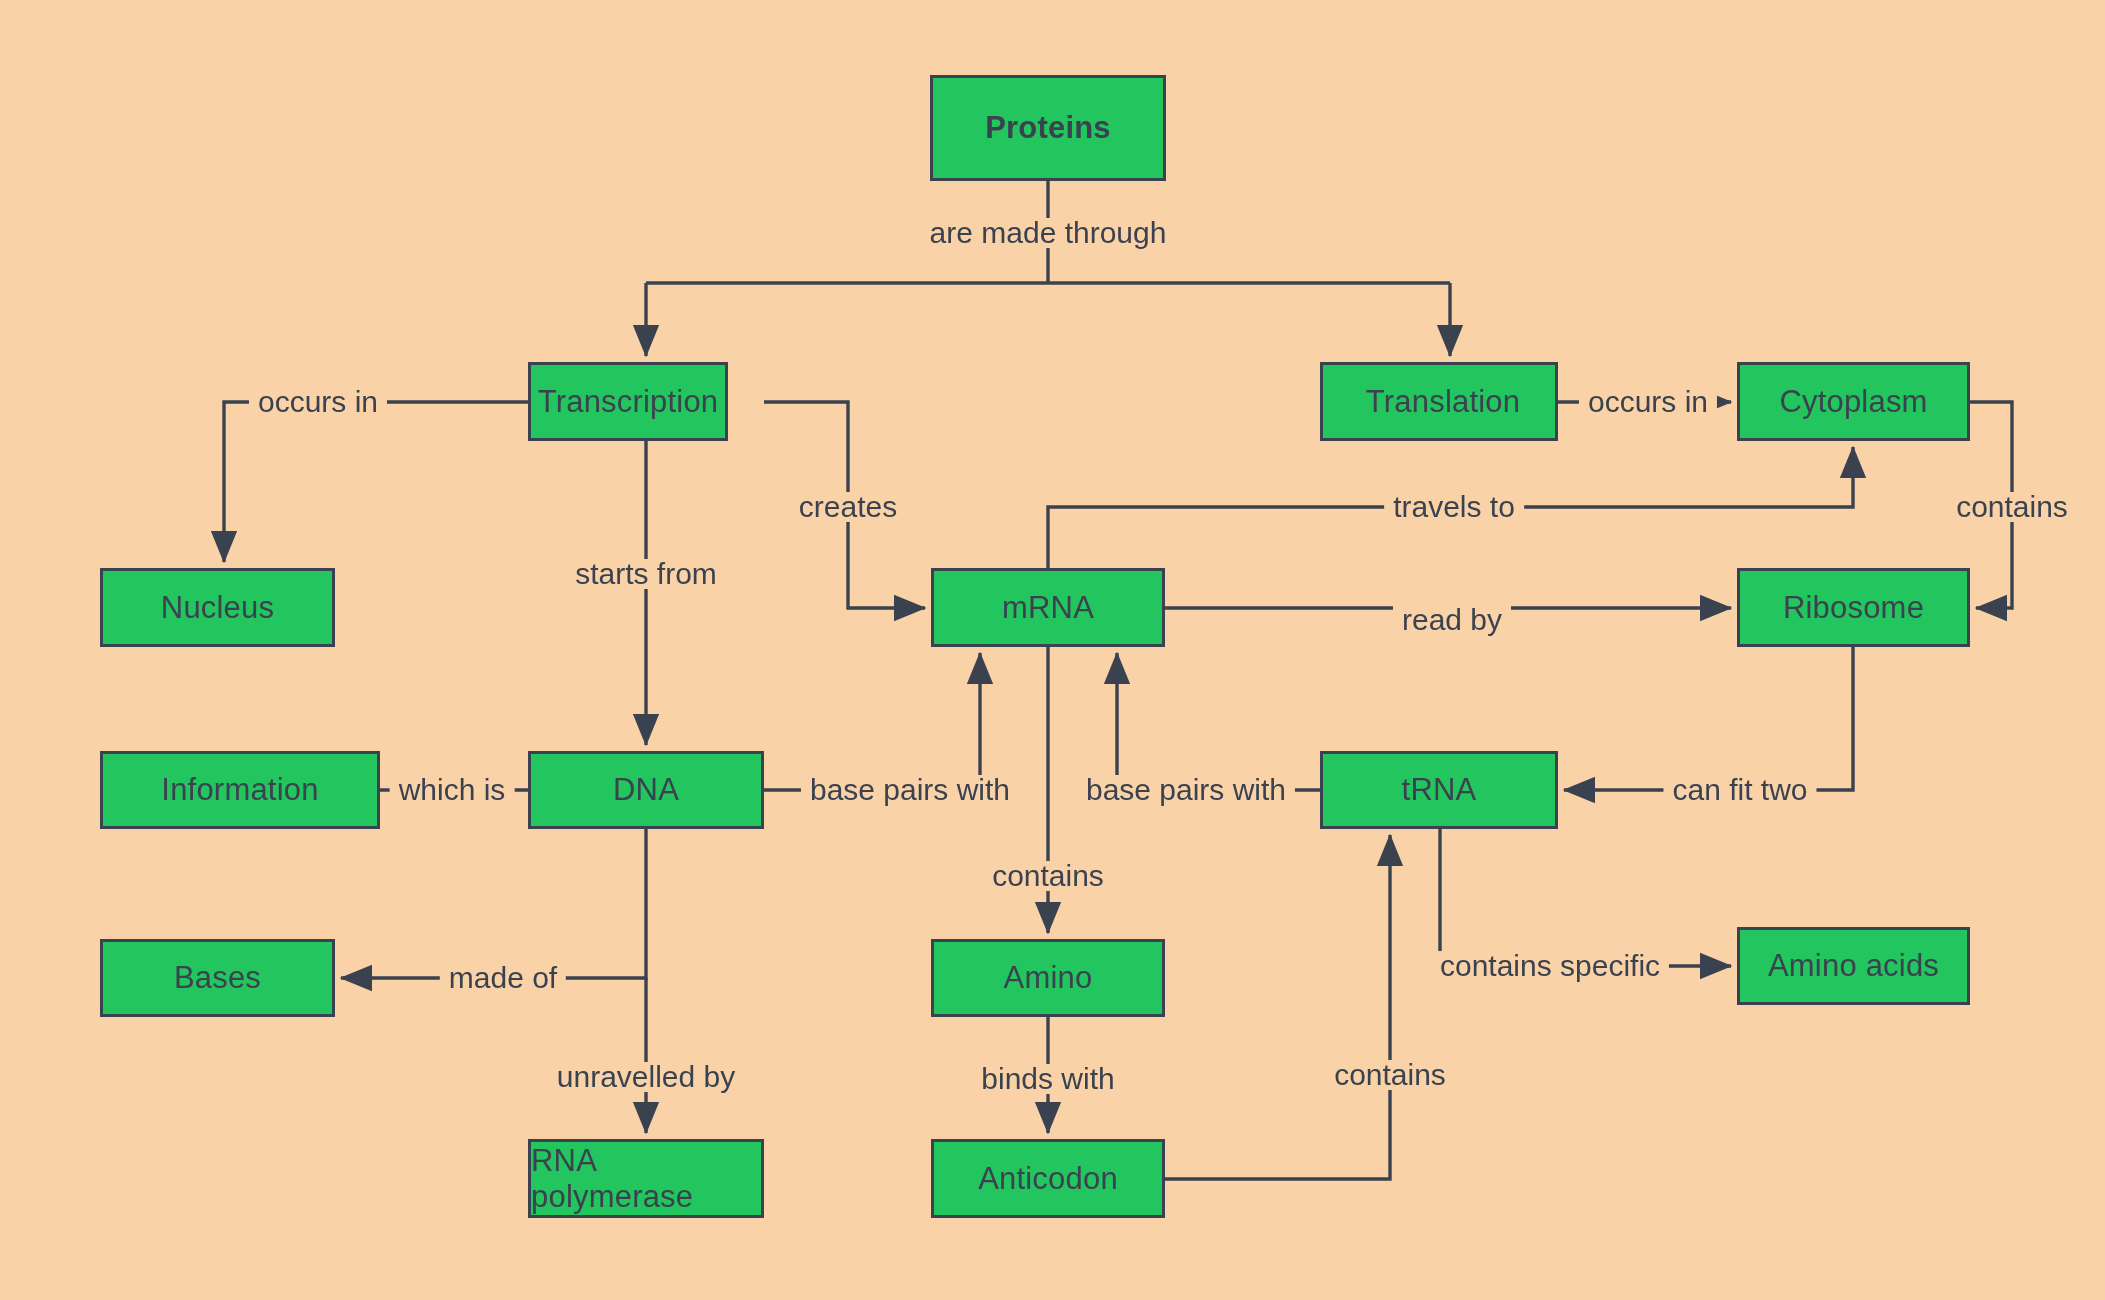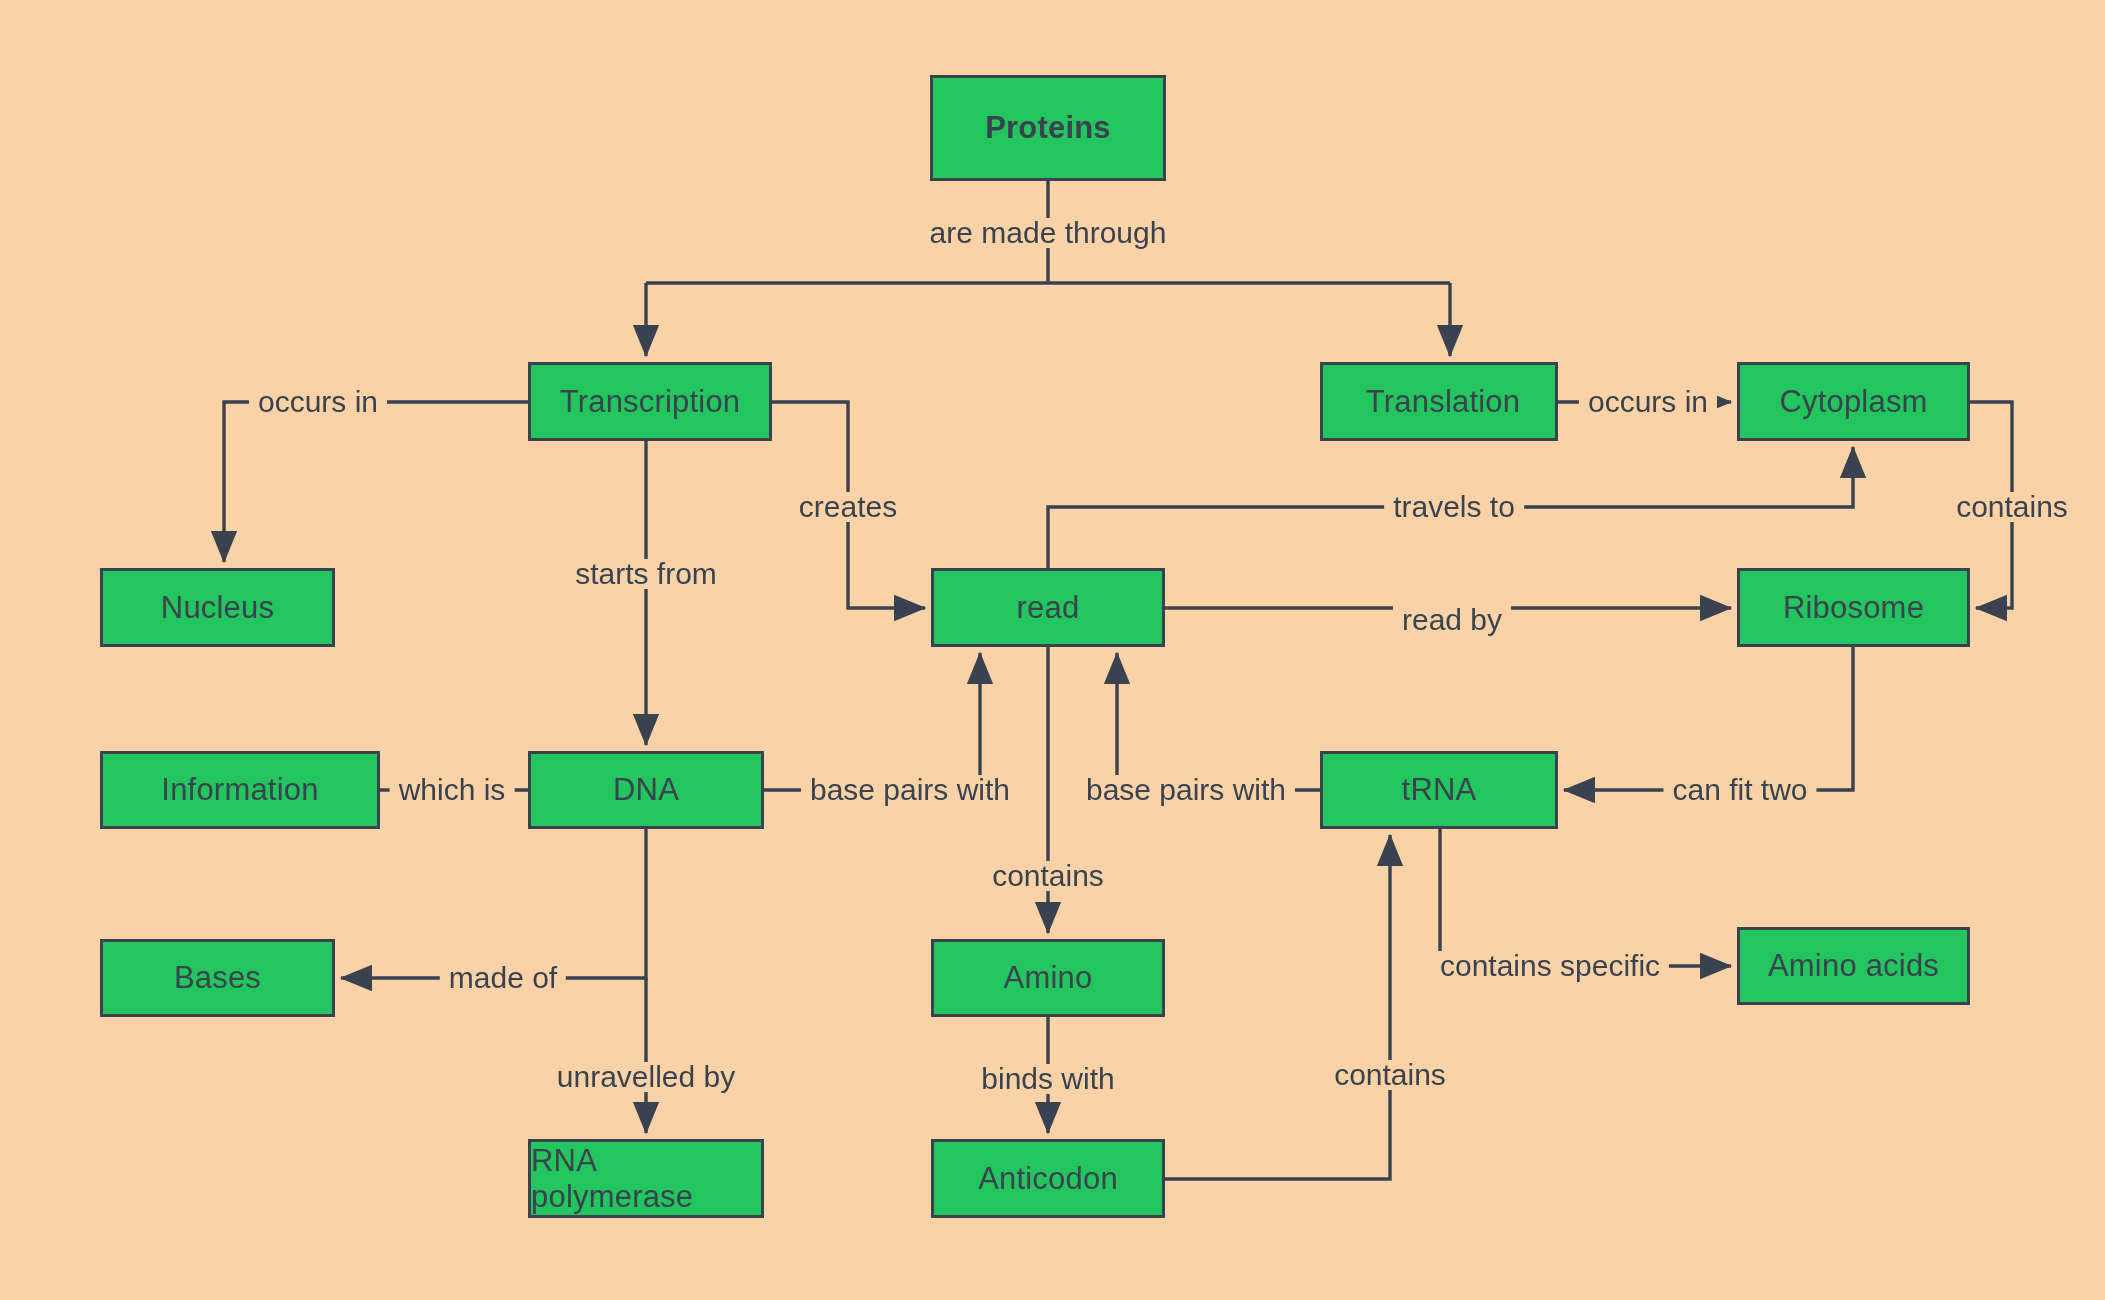--- a/index.html
+++ b/index.html
@@ -84,34 +84,34 @@
 
       <path d="M1048,1017 L1048,1133" marker-end="url(#ah)"></path>
 
       <path d="M1165,1179 L1390,1179 L1390,835" marker-end="url(#ah)"></path>
     </g>
   </svg>
 
   <div class="node root" id="n-proteins" style="left: 930px; top: 75px; width: 236px; height: 106px;">
       <span>Proteins</span>
     </div>
-  <div class="node" id="n-transcription" style="left: 528px; top: 362px; width: 244px; height: 79px;">
+  <div class="node" id="n-transcription" style="left: 528px; top: 362px; width: 200px; height: 79px;">
       <span>Transcription</span>
     </div>
   <div class="node" id="n-translation" style="left: 1320px; top: 362px; width: 238px; height: 79px; padding-left: 8px;">
       <span>Translation</span>
     </div>
   <div class="node" id="n-cytoplasm" style="left: 1737px; top: 362px; width: 233px; height: 79px;">
       <span>Cytoplasm</span>
     </div>
   <div class="node" id="n-nucleus" style="left: 100px; top: 568px; width: 235px; height: 79px;">
       <span>Nucleus</span>
     </div>
   <div class="node" id="n-mrna" style="left: 931px; top: 568px; width: 234px; height: 79px;">
-      <span>read</span>
+      <span>mRNA</span>
     </div>
   <div class="node" id="n-ribosome" style="left: 1737px; top: 568px; width: 233px; height: 79px;">
       <span>Ribosome</span>
     </div>
   <div class="node" id="n-information" style="left: 100px; top: 751px; width: 280px; height: 78px;">
       <span>Information</span>
     </div>
   <div class="node" id="n-dna" style="left: 528px; top: 751px; width: 236px; height: 78px;">
       <span>DNA</span>
     </div>

